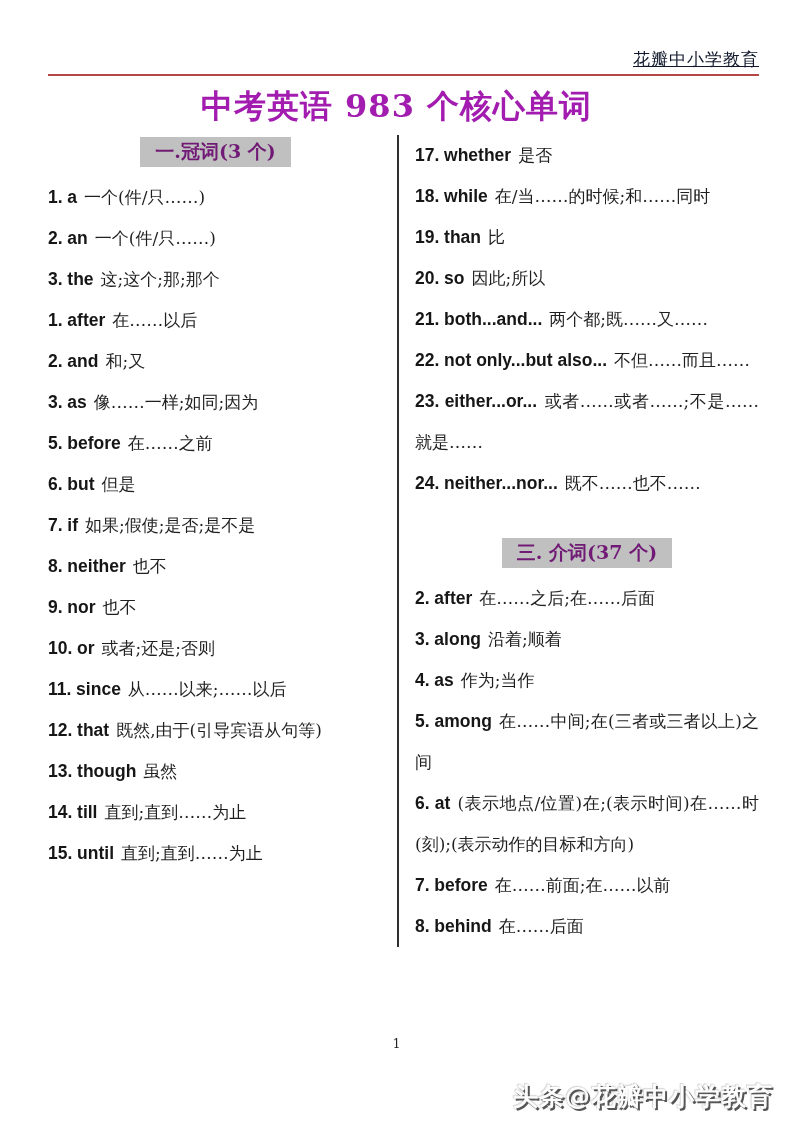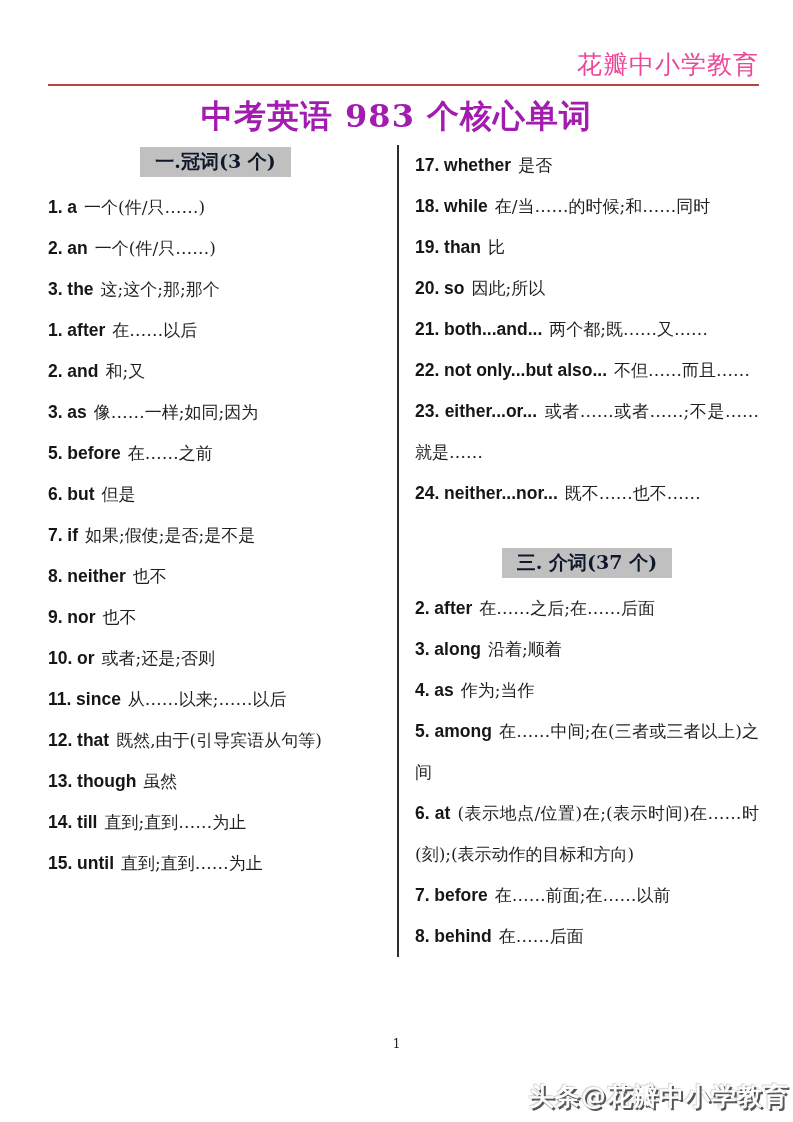--- a/index.html
+++ b/index.html
@@ -13,23 +13,24 @@
   }
   .page-header {
     margin: 0 34px 0 48px;
     padding-top: 48px;
     padding-bottom: 3px;
     text-align: right;
     border-bottom: 2px solid #b24743;
   }
   .brand {
     font-family: "DejaVu Serif", serif;
-    font-size: 25px;
-    color: #ec4899;
+    font-size: 17px;
+    color: #0f172a;
     letter-spacing: 1px;
+    text-decoration: underline;
   }
   .doc-title {
     text-align: center;
     margin: 9px 0 2px 0;
     font-family: "DejaVu Serif", serif;
     font-weight: bold;
     font-size: 32px;
     color: #a21caf;
     letter-spacing: 1px;
   }
@@ -53,21 +54,21 @@
     margin: 34px 0 10px 0;
   }
   .section-head.first { margin-top: 2px; }
   .section-chip {
     display: inline-block;
     background: #c0c0c0;
     padding: 2px 15px;
     font-family: "DejaVu Serif", serif;
     font-weight: bold;
     font-size: 19px;
-    color: #0f172a;
+    color: #701a75;
   }
   .entry {
     margin: 0;
     line-height: 41px;
     font-size: 17px;
     text-align: justify;
   }
   .num, .word {
     font-family: "Liberation Sans", sans-serif;
     font-weight: 700;
@@ -84,21 +85,21 @@
     position: absolute;
     left: 0; right: 0;
     top: 1037px;
     text-align: center;
     font-family: "DejaVu Serif", serif;
     font-size: 12px;
     color: #222;
   }
   .watermark {
     position: absolute;
-    right: 4px;
+    right: 20px;
     top: 1080px;
     font-family: "DejaVu Sans", sans-serif;
     font-weight: bold;
     font-size: 25px;
     letter-spacing: 1px;
     color: #fdfdfd;
     text-shadow: 2px 2px 0 #565656, -1px -1px 0 #d9d9d9, 0 0 2px #9c9c9c;
   }
 </style>
 </head>

